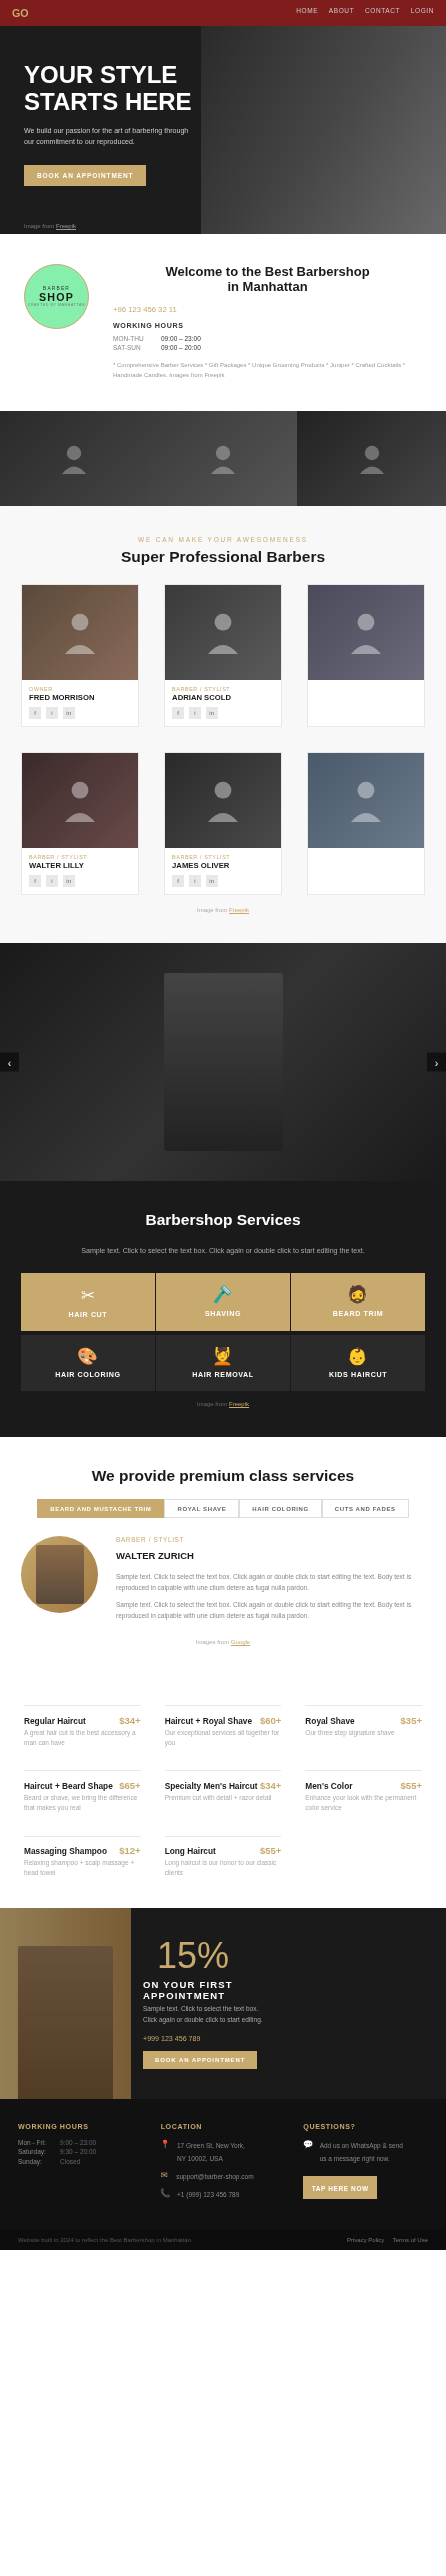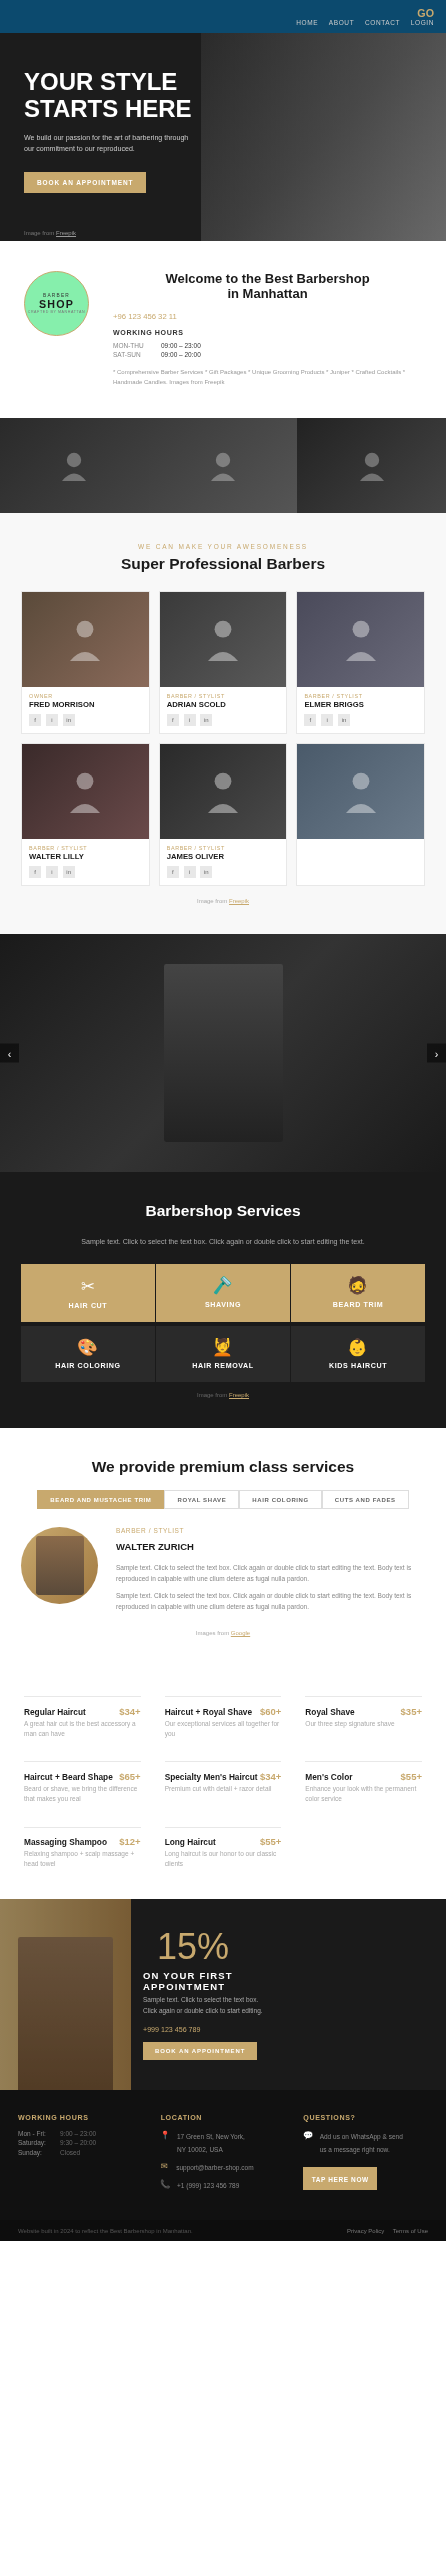--- a/index.html
+++ b/index.html
@@ -1,25 +1,24 @@
 <!DOCTYPE html>
 <html style="font-size:9.5px"><head>
   <meta charset="utf-8">
   <style>
     * { box-sizing: border-box; margin: 0; padding: 0; }
     body { font-family: 'Arial', sans-serif; background: #fff; width: 446px; overflow-x: hidden; }
 
     
     nav {
-      background: #0c4a6e;
+      background: #7f1d1d;
       padding: 7.1px 12px;
       display: flex;
-      align-items: flex-end;
+      align-items: flex-start;
       justify-content: space-between;
-      flex-direction: column;
     }
     .nav-links { display: flex; gap: 10.7px; }
     .nav-links a {
       color: #ccc;
       text-decoration: none;
       font-size: 6.5px;
       letter-spacing: 0.6px;
       text-transform: uppercase;
     }
 
@@ -141,21 +140,21 @@
     }
     .section-title {
       font-size: 15.5px;
       font-weight: 700;
       color: #1a1a1a;
       margin-bottom: 18px;
     }
     .barbers-grid {
       display: grid;
       grid-template-columns: repeat(3, 1fr);
-      gap: 9px;
+      gap: 25px;
       max-width: 404px;
       margin: 0 auto;
     }
     .barber-card {
       background: #fff;
       border: 0.6px solid #e8e8e8;
       overflow: hidden;
     }
     .barber-photo {
       width: 100%;
@@ -492,29 +491,20 @@
         <div class="social-icon">in</div>
       </div>
     </div>
   </div>
       <div class="barber-card">
     <div class="barber-photo bp3">
       <svg width="36" height="48" viewBox="0 0 60 80" opacity="0.4">
             <circle cx="30" cy="22" r="14" fill="#fff"></circle>
             <path d="M5 75 Q30 45 55 75" fill="#fff"></path>
           </svg>
-    </div>
-    <div class="barber-info">
-      <div class="barber-role">BARBER / STYLIST</div>
-      <div class="barber-name">ELMER BRIGGS</div>
-      <div class="barber-social">
-        <div class="social-icon">f</div>
-        <div class="social-icon">i</div>
-        <div class="social-icon">in</div>
-      </div>
     </div>
   </div>
       <div class="barber-card">
     <div class="barber-photo bp5">
       <svg width="36" height="48" viewBox="0 0 60 80" opacity="0.4">
             <circle cx="30" cy="22" r="14" fill="#fff"></circle>
             <path d="M5 75 Q30 45 55 75" fill="#fff"></path>
           </svg>
     </div>
     <div class="barber-info">

